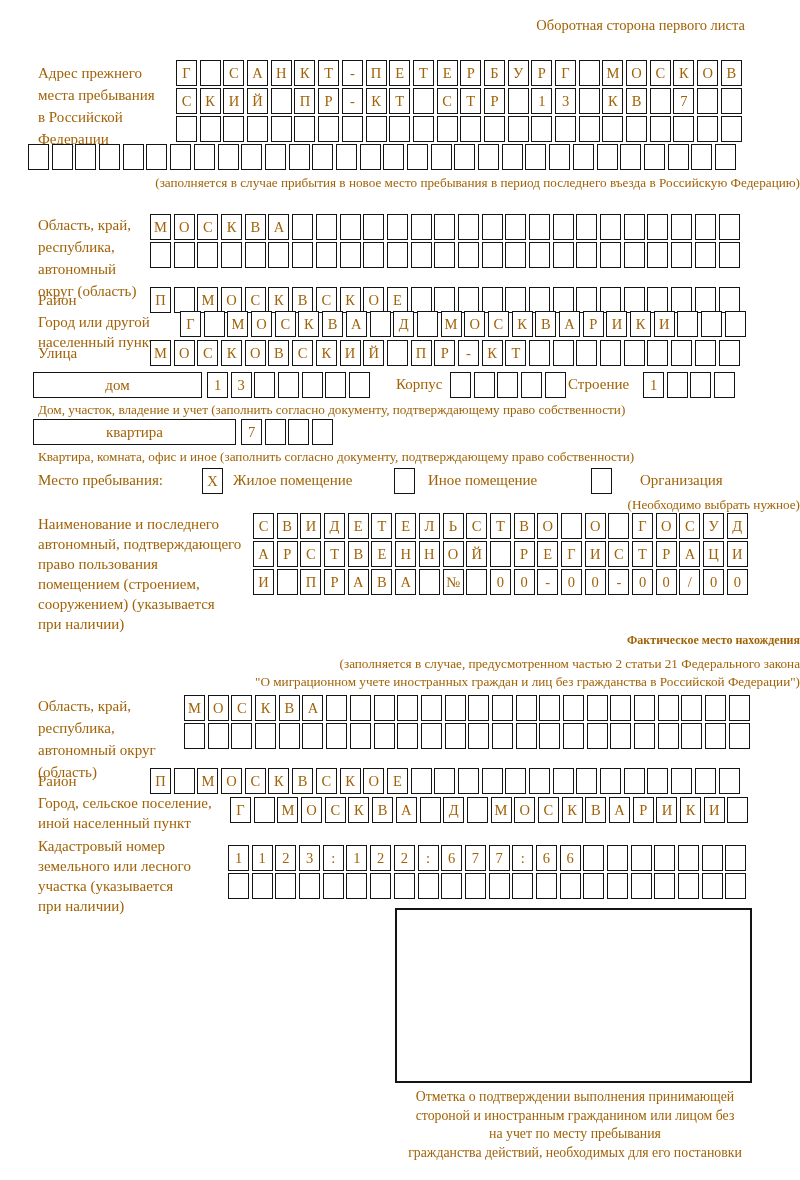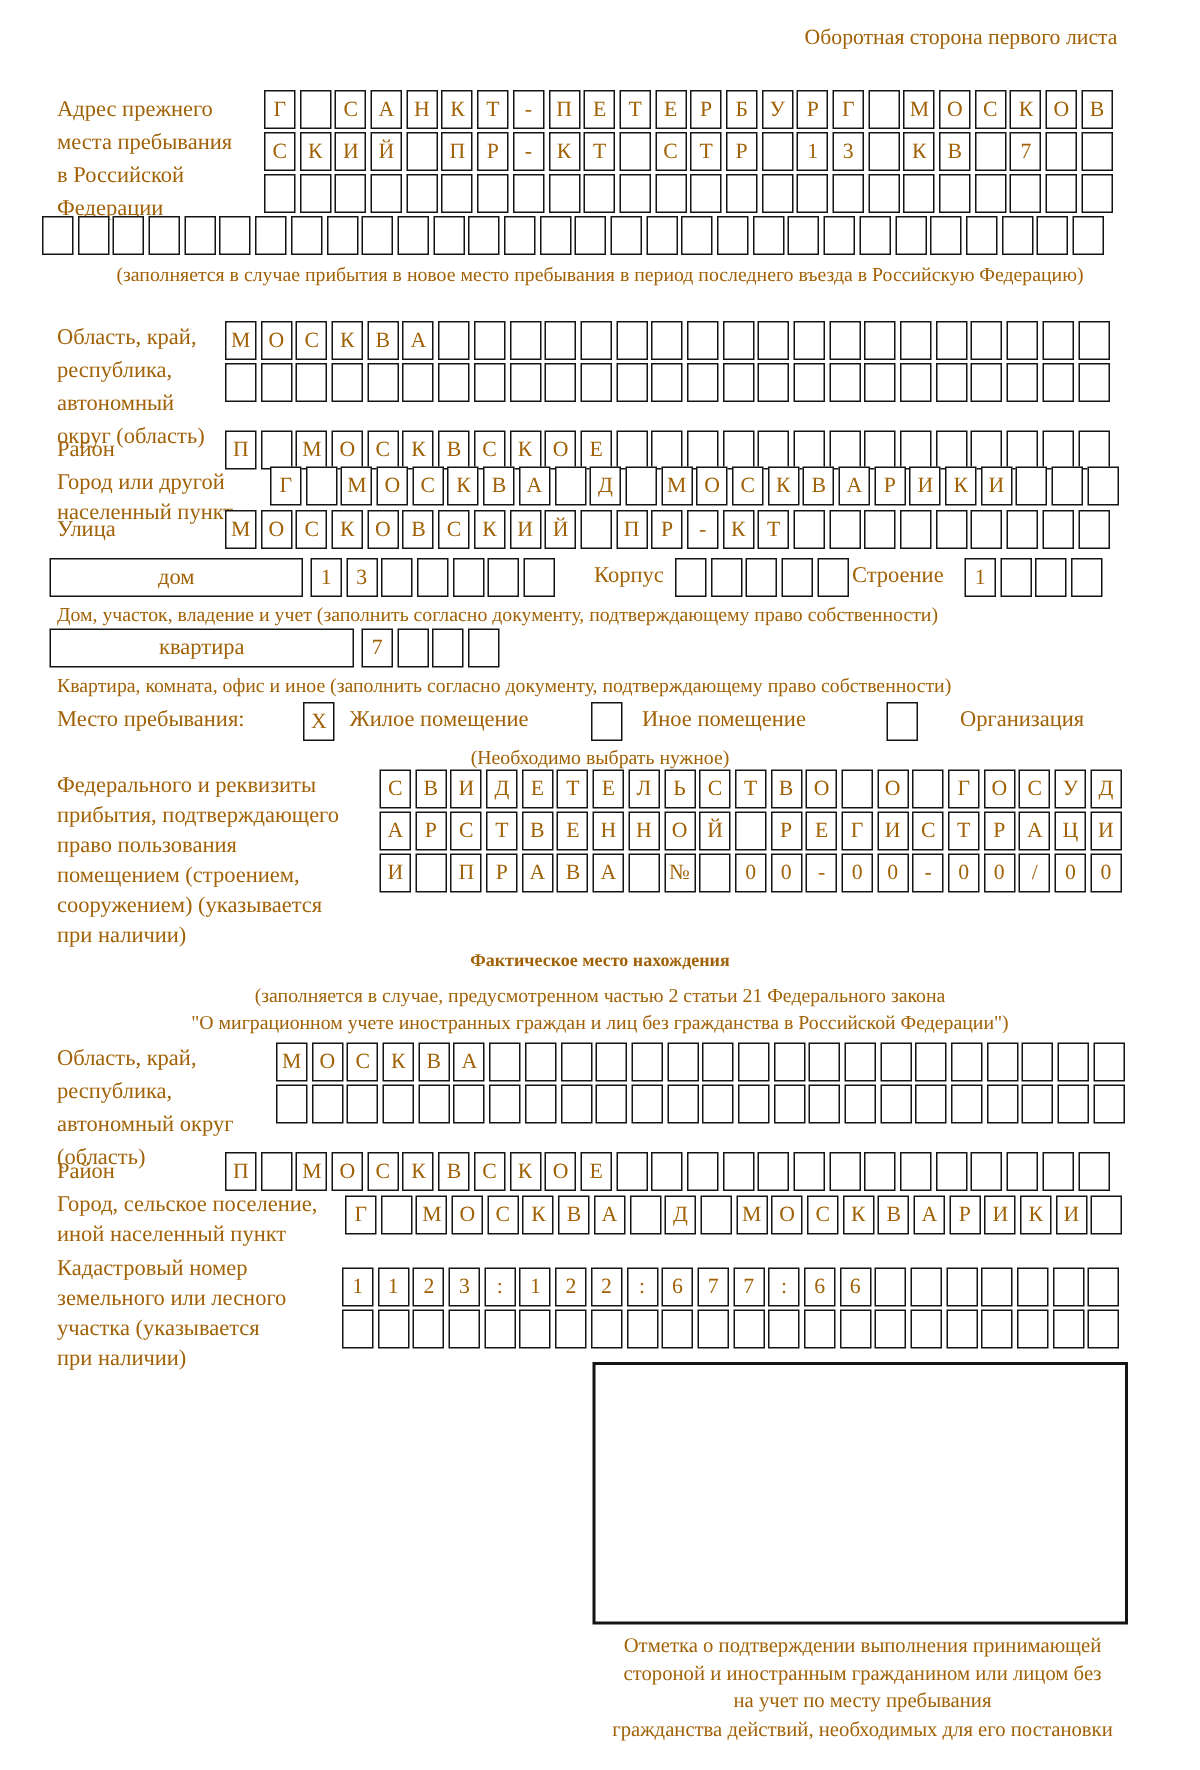--- a/index.html
+++ b/index.html
@@ -2,21 +2,21 @@
 <html><head>
 <meta charset="utf-8">
 <style>
   *{margin:0;padding:0;box-sizing:border-box}
   html,body{background:#fff}
   .page{position:relative;width:800px;height:1180px;background:#fff;color:#a16207;
         font-family:"Liberation Serif","DejaVu Serif",serif;overflow:hidden}
   .abs{position:absolute}
   .lbl{font-size:15px;white-space:nowrap;line-height:18px}
   .note{font-size:13.2px;white-space:nowrap;line-height:16px}
-  .ctr{left:0;width:100%;text-align:center}
+  .ctr{left:0;width:100%;text-align:right}
   .hdr{font-weight:bold;font-size:15.5px}
   .row{display:flex;gap:2.7px}
   .cell{flex:0 0 21px;width:21px;height:26px;border:1.5px solid #141414;
         display:flex;align-items:center;justify-content:center;
         font-size:14.5px;background:#fff}
   .wbox{height:26px;border:1.5px solid #141414;display:flex;align-items:center;
         justify-content:center;font-size:15px;background:#fff}
   .stampbox{border:2px solid #141414;background:#fff}
   .cap{font-size:13.8px;line-height:18.5px;text-align:center}
 </style>
@@ -334,22 +334,22 @@
   <div class="abs row" style="left:394px;top:468px">
       <span class="cell"></span>
     </div>
   <div class="abs lbl" style="left:428px;top:471px">Иное помещение</div>
   <div class="abs row" style="left:591px;top:468px">
       <span class="cell"></span>
     </div>
   <div class="abs lbl" style="left:640px;top:471px">Организация</div>
   <div class="abs note ctr" style="top:497px">(Необходимо выбрать нужное)</div>
 
-  <div class="abs lbl" style="left:38px;top:515px">Федерального и реквизиты</div>
-  <div class="abs lbl" style="left:38px;top:535px">прибытия, подтверждающего</div>
+  <div class="abs lbl" style="left:38px;top:515px">Наименование и последнего</div>
+  <div class="abs lbl" style="left:38px;top:535px">автономный, подтверждающего</div>
   <div class="abs lbl" style="left:38px;top:555px">право пользования</div>
   <div class="abs lbl" style="left:38px;top:575px">помещением (строением,</div>
   <div class="abs lbl" style="left:38px;top:595px">сооружением) (указывается</div>
   <div class="abs lbl" style="left:38px;top:615px">при наличии)</div>
   <div class="abs row" style="left:253px;top:513px">
       <span class="cell">С</span>
       <span class="cell">В</span>
       <span class="cell">И</span>
       <span class="cell">Д</span>
       <span class="cell">Е</span>

